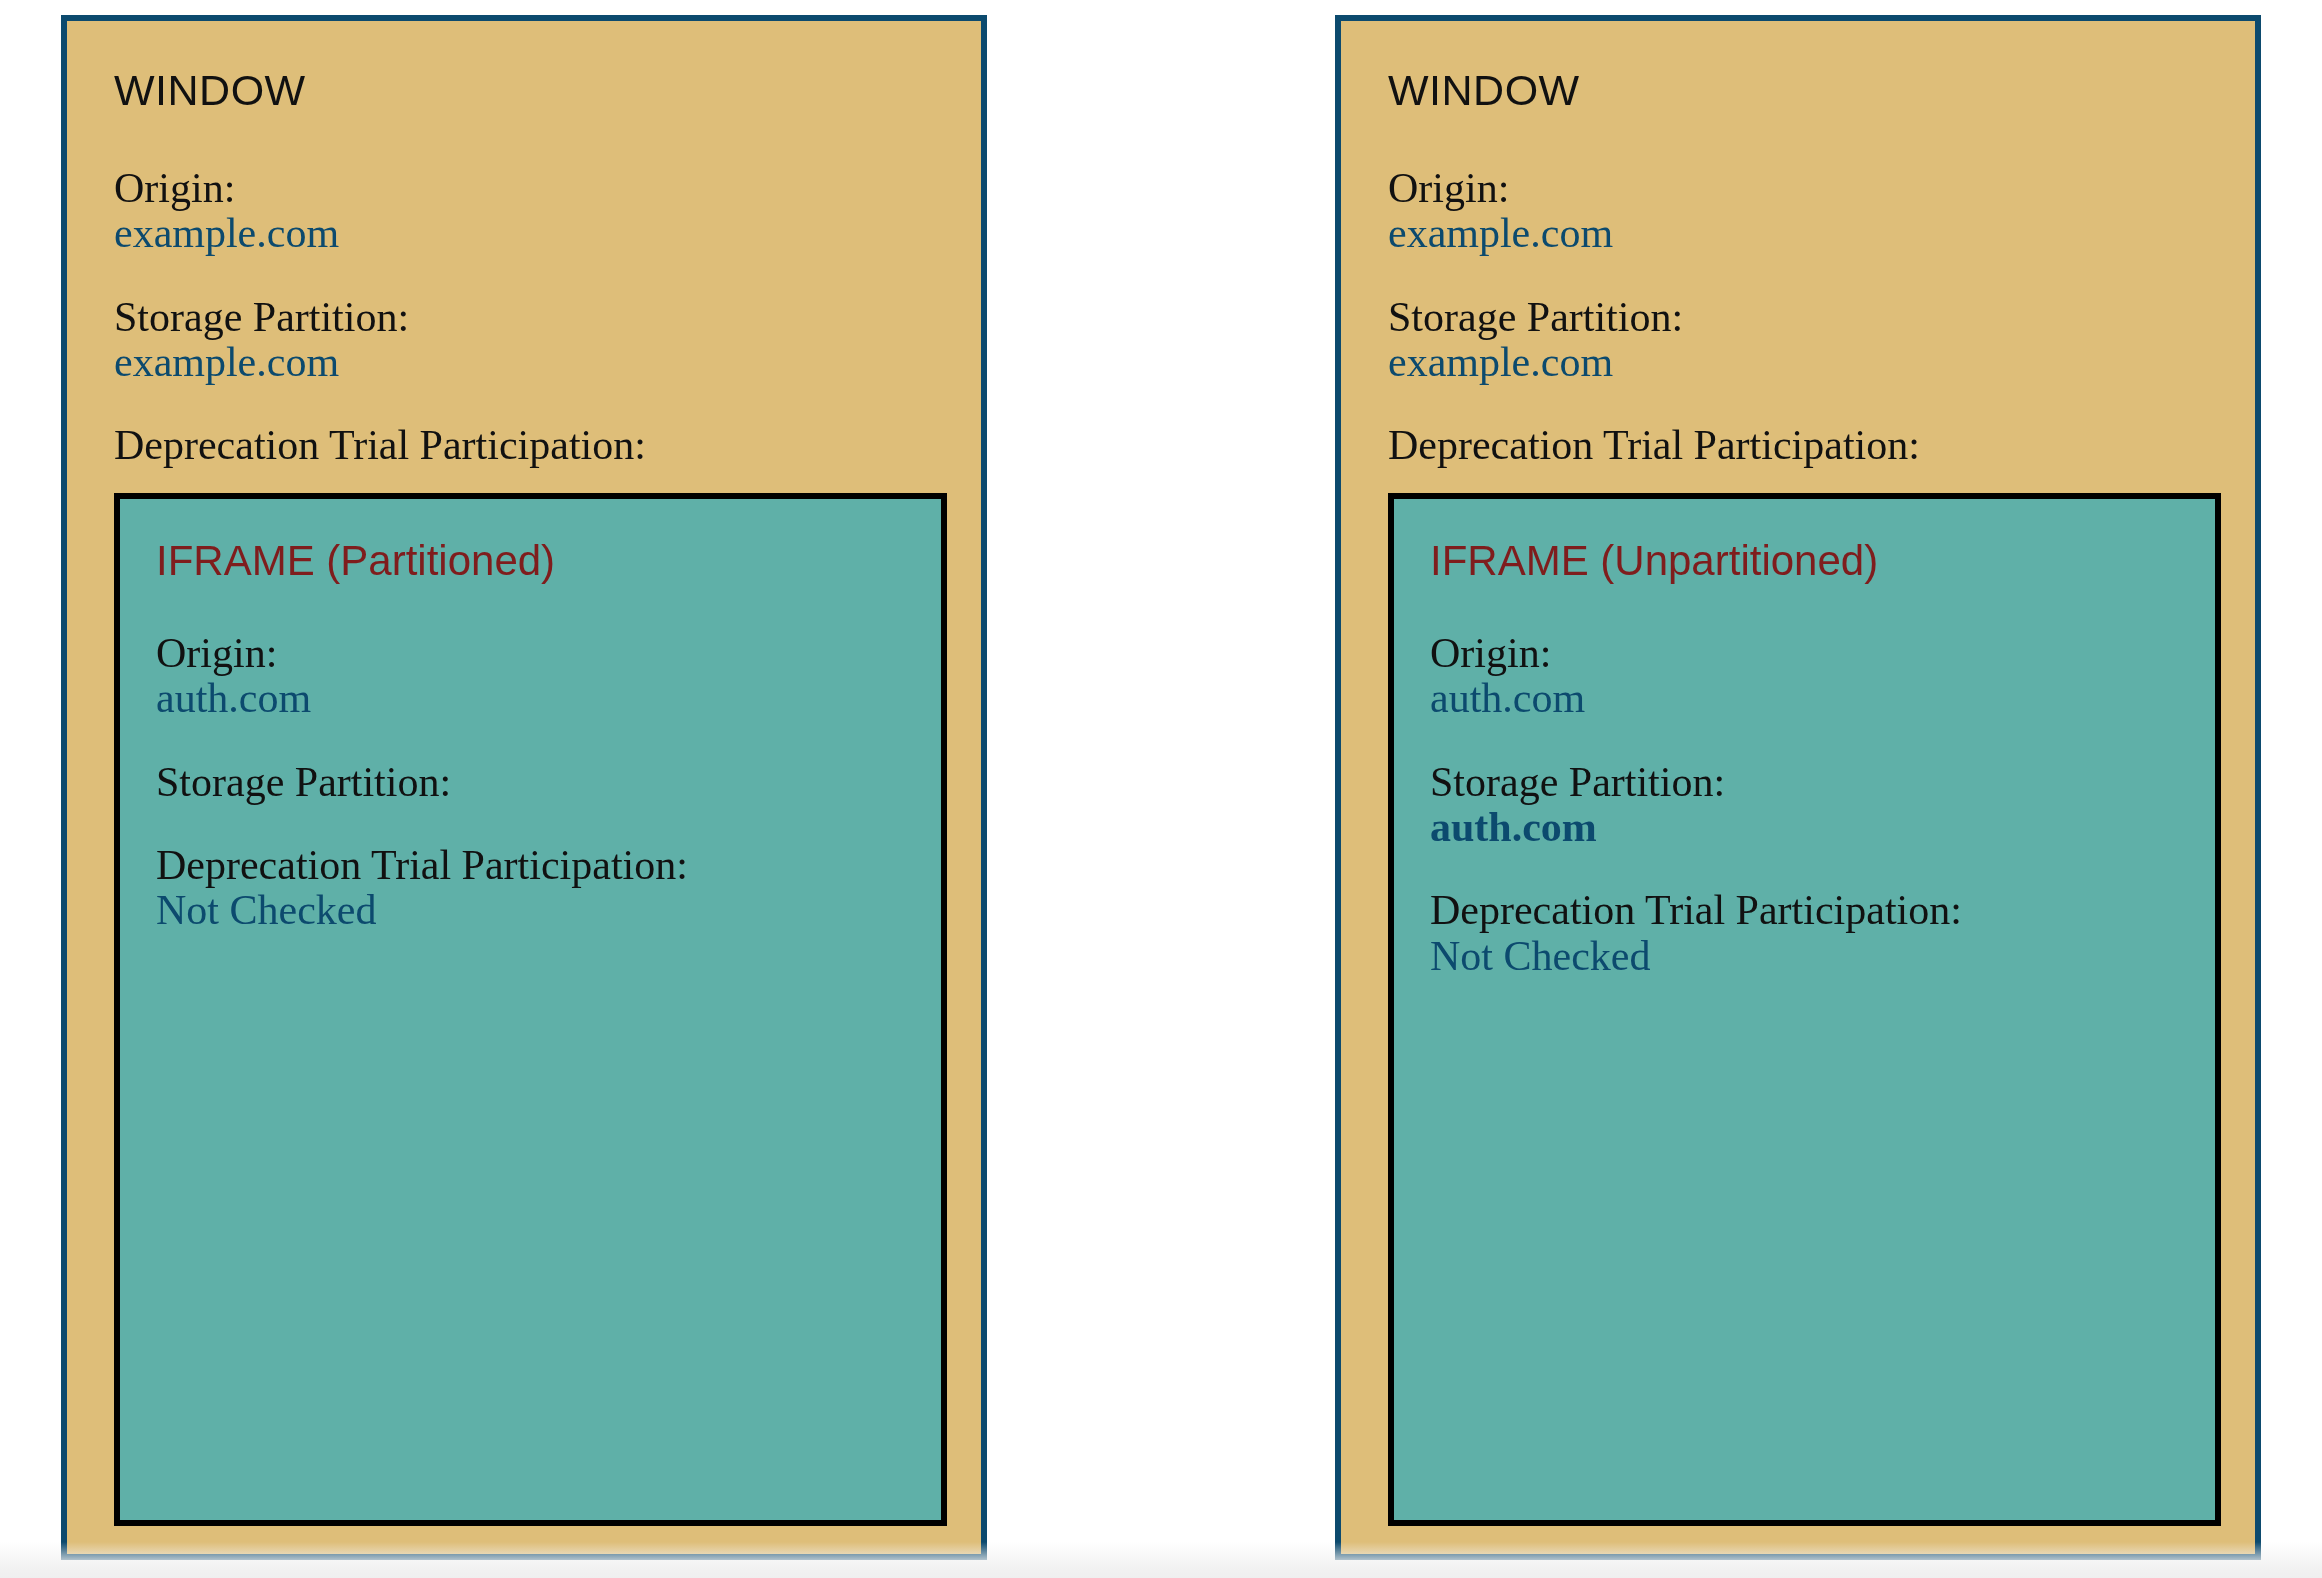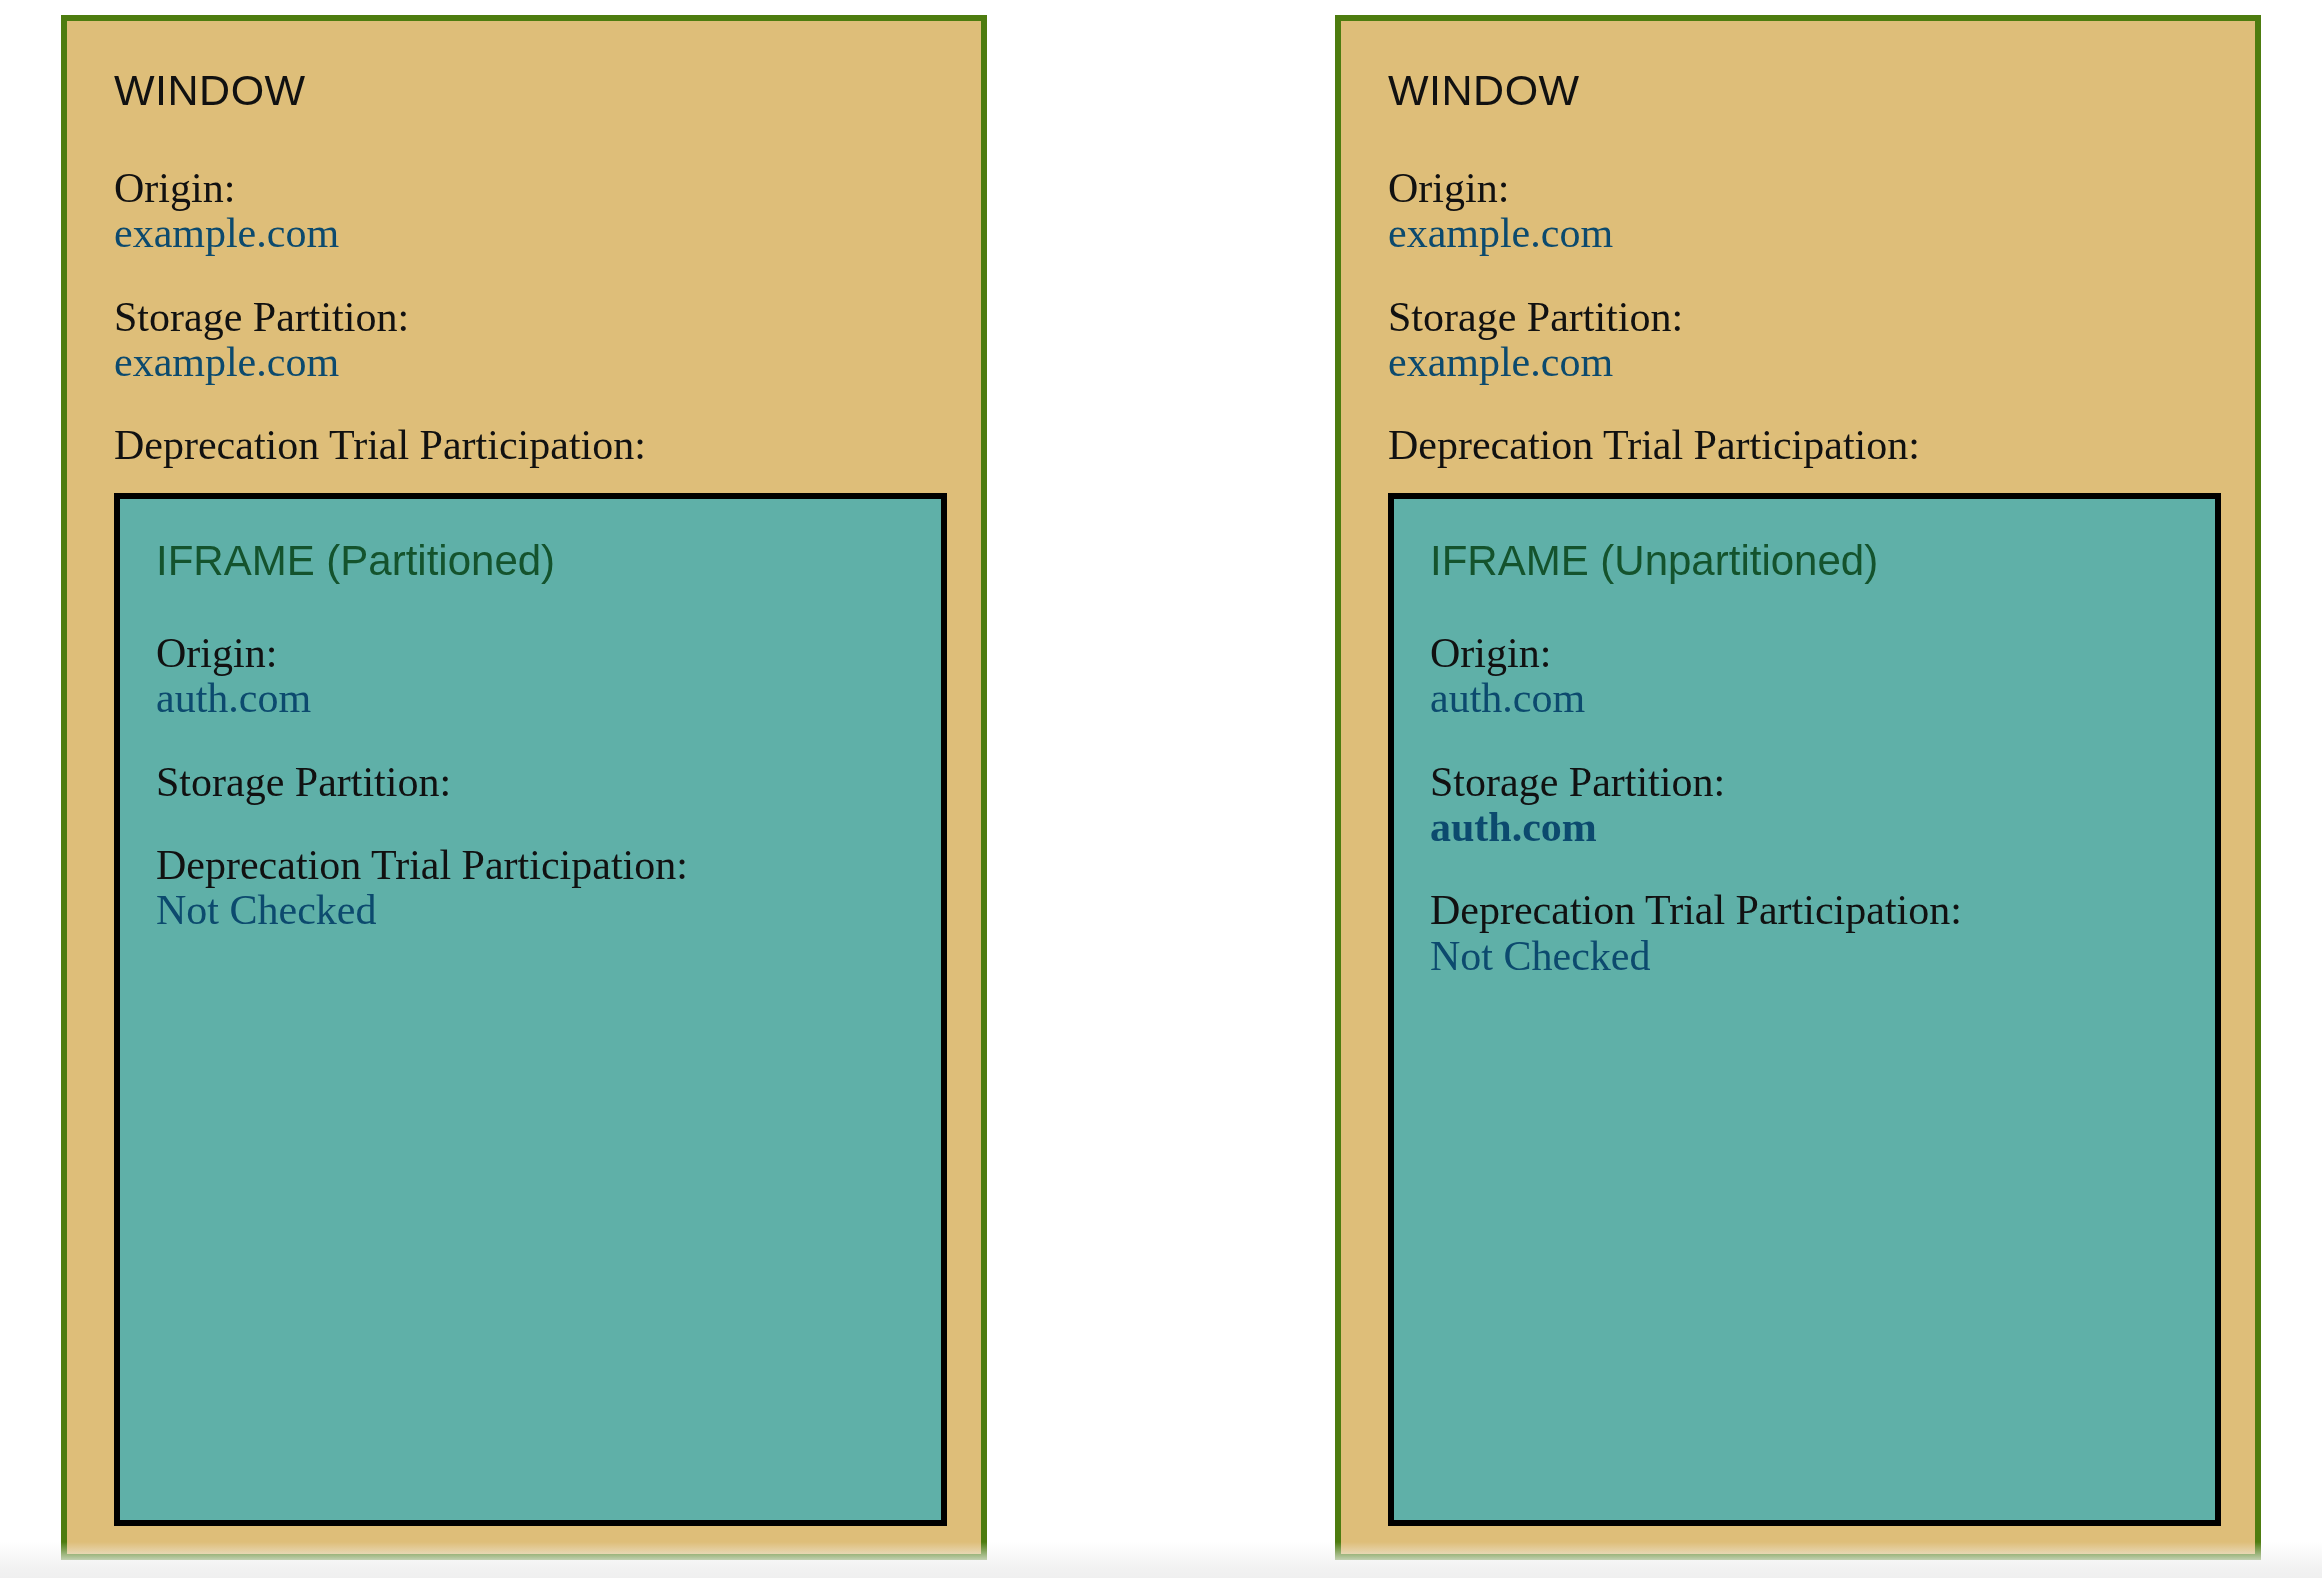--- a/index.html
+++ b/index.html
@@ -34,21 +34,21 @@
     height: 1545px;
     display: flex;
     flex-direction: row;
     gap: 348px;
   }
 
   .window-box {
     box-sizing: border-box;
     width: 950px;
     background: #debe79;
-    border: 6px solid #4d7c0f;
+    border: 6px solid #0c4a6e;
     padding: 48px 0 28px 0;
     display: flex;
     flex-direction: column;
     position: relative;
   }
 
   .window-title {
     font-size: 43px;
     line-height: 1.0;
     color: #111111;
@@ -90,21 +90,21 @@
     border: 6px solid #000000;
     padding: 40px 0 40px 0;
     flex: 1 1 auto;
     display: flex;
     flex-direction: column;
   }
 
   .iframe-title {
     font-size: 42px;
     line-height: 1.05;
-    color: #14532d;
+    color: #7f1d1d;
     padding-left: 36px;
     margin-bottom: 48px;
   }
 
   .iframe-box .field {
     padding-left: 36px;
     margin-bottom: 38px;
   }
 
   .spacer { flex: 1 1 auto; }

